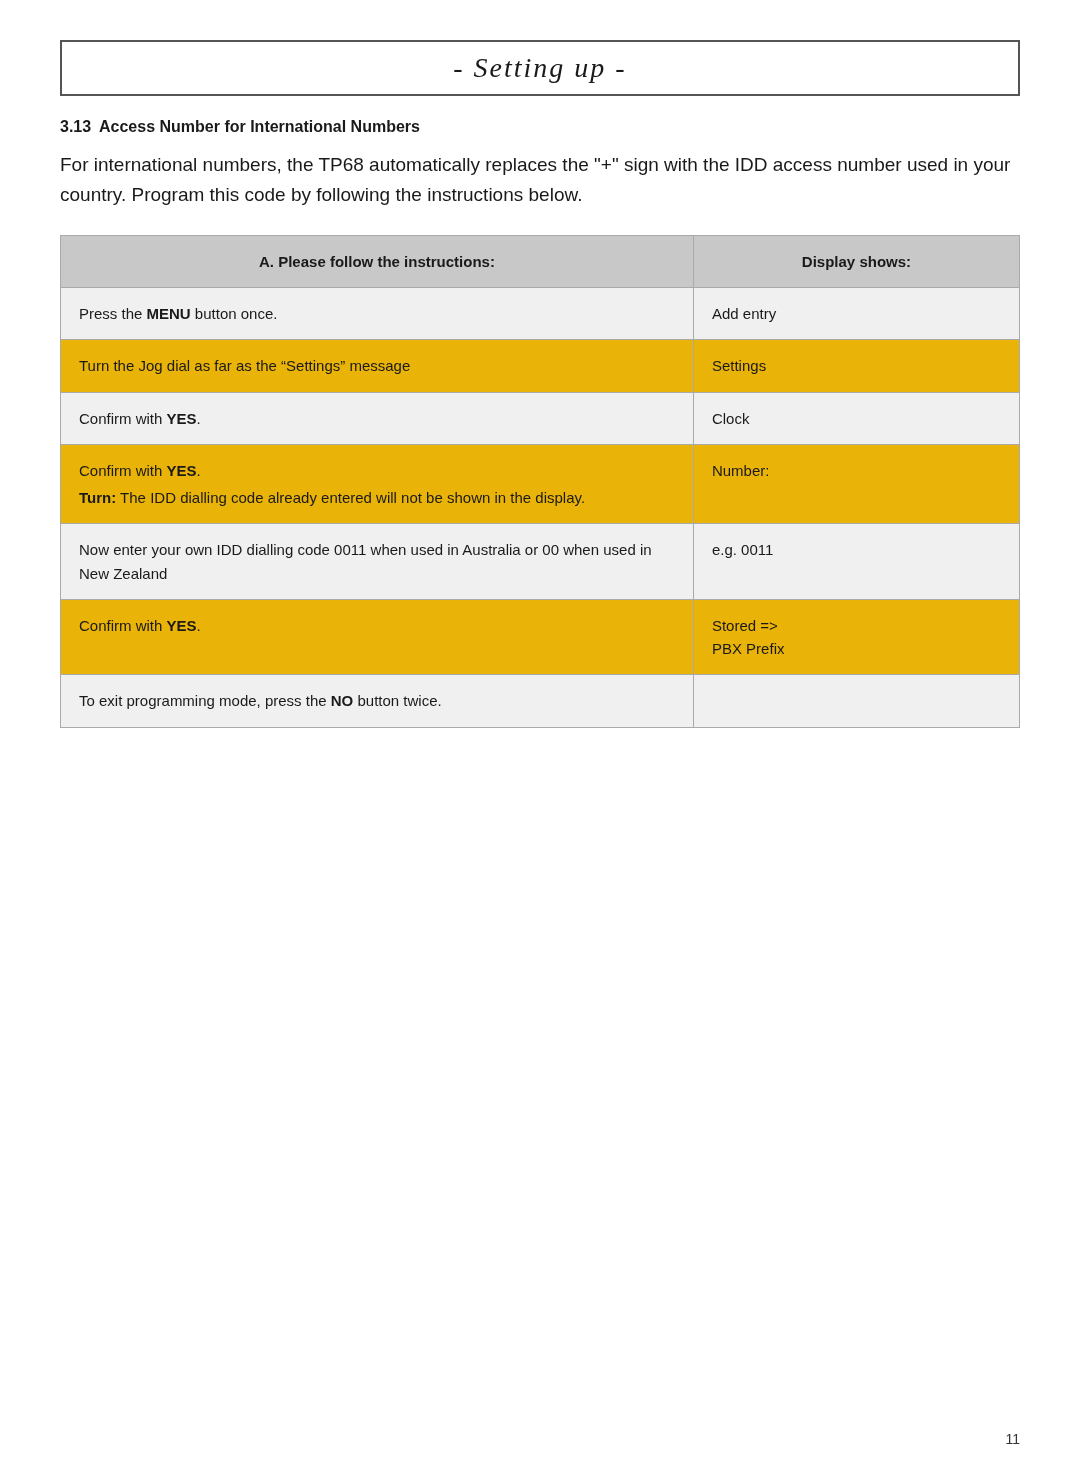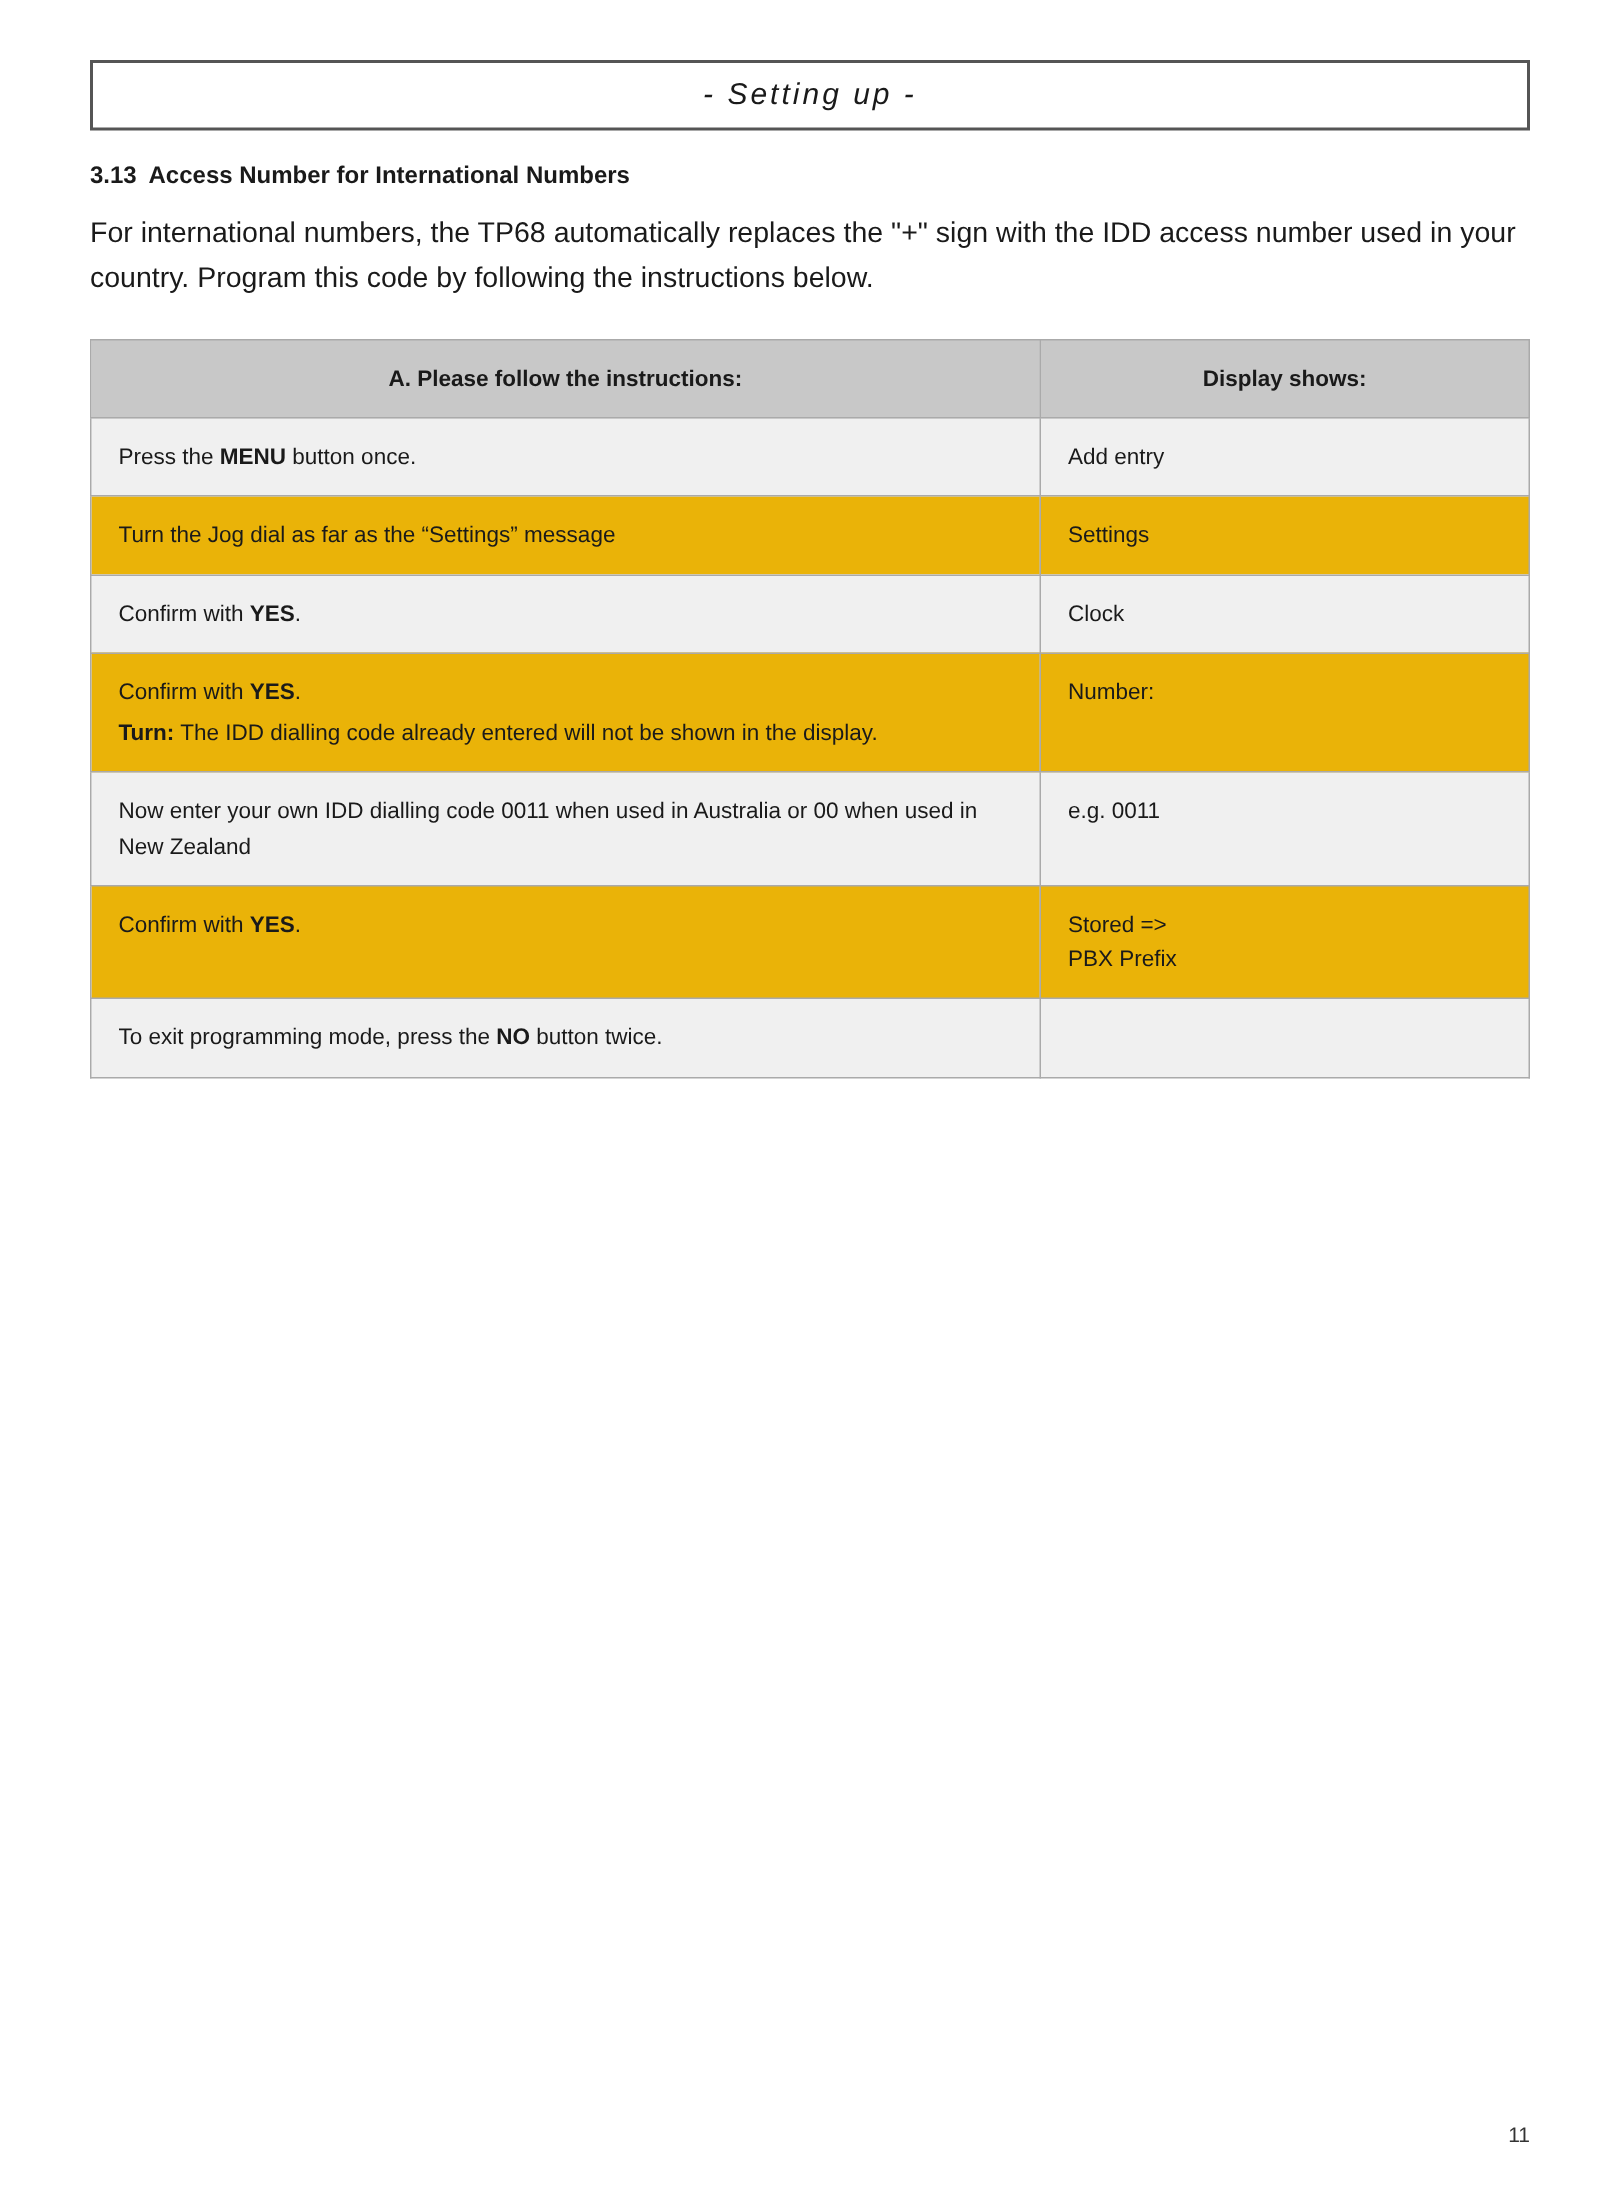--- a/index.html
+++ b/index.html
@@ -20,23 +20,24 @@
 
     .page-title-box {
       border: 2px solid #555;
       text-align: center;
       padding: 10px 20px;
       margin-bottom: 22px;
     }
 
     .page-title {
       font-style: italic;
-      font-size: 20px;
+      font-size: 28px;
       font-weight: normal;
       letter-spacing: 2px;
+      font-family: Liberation Serif, serif;
     }
 
     .section-heading {
       font-size: 16px;
       font-weight: bold;
       margin-bottom: 14px;
     }
 
     .section-number {
       margin-right: 4px;
@@ -79,21 +80,21 @@
     .instruction-table td {
       background-color: #eab308;
     }
 
     .instruction-table tr:nth-child(odd) td {
       background-color: #f0f0f0;
     }
 
     .page-number {
       position: fixed;
-      bottom: 40px;
+      bottom: 24px;
       right: 60px;
       font-size: 14px;
       color: #333;
     }
   </style>
 </head>
 <body>
 
 <div class="page-title-box">
   <span class="page-title">- Setting up -</span>

